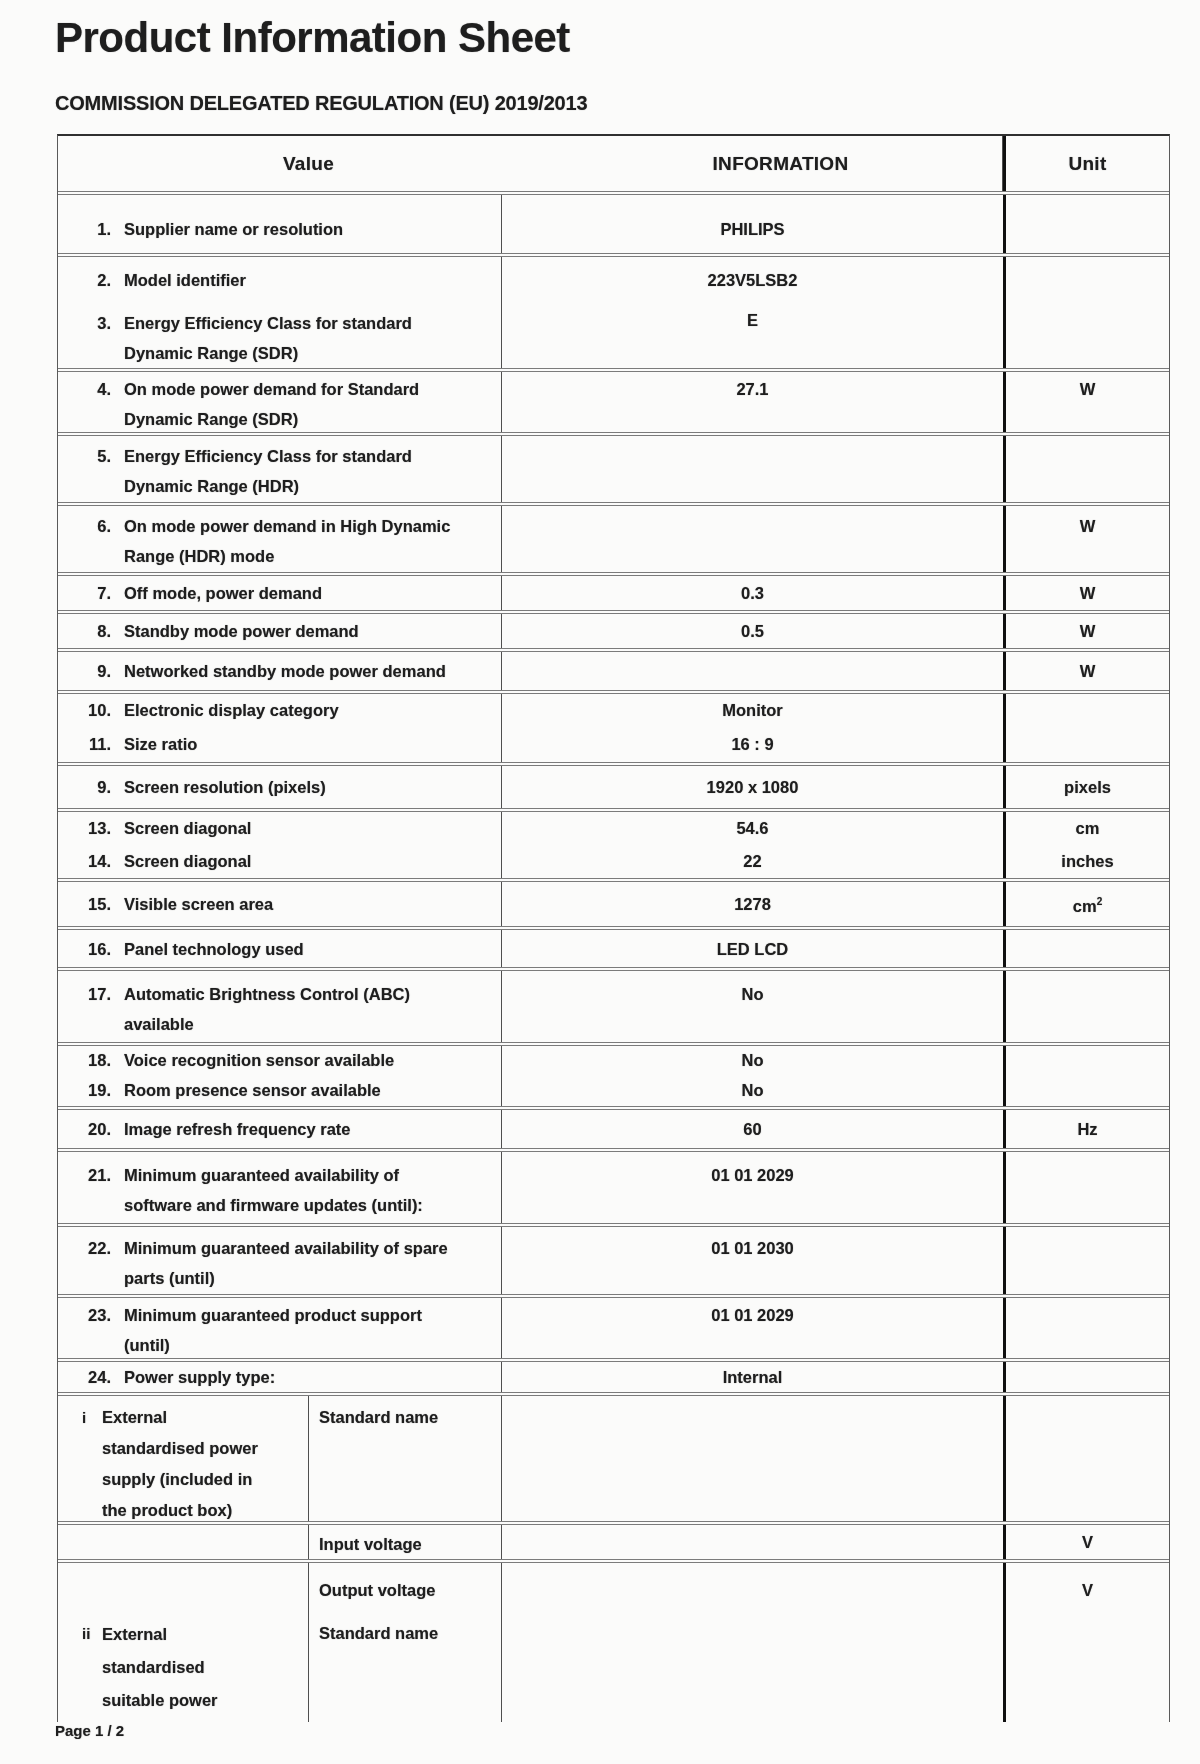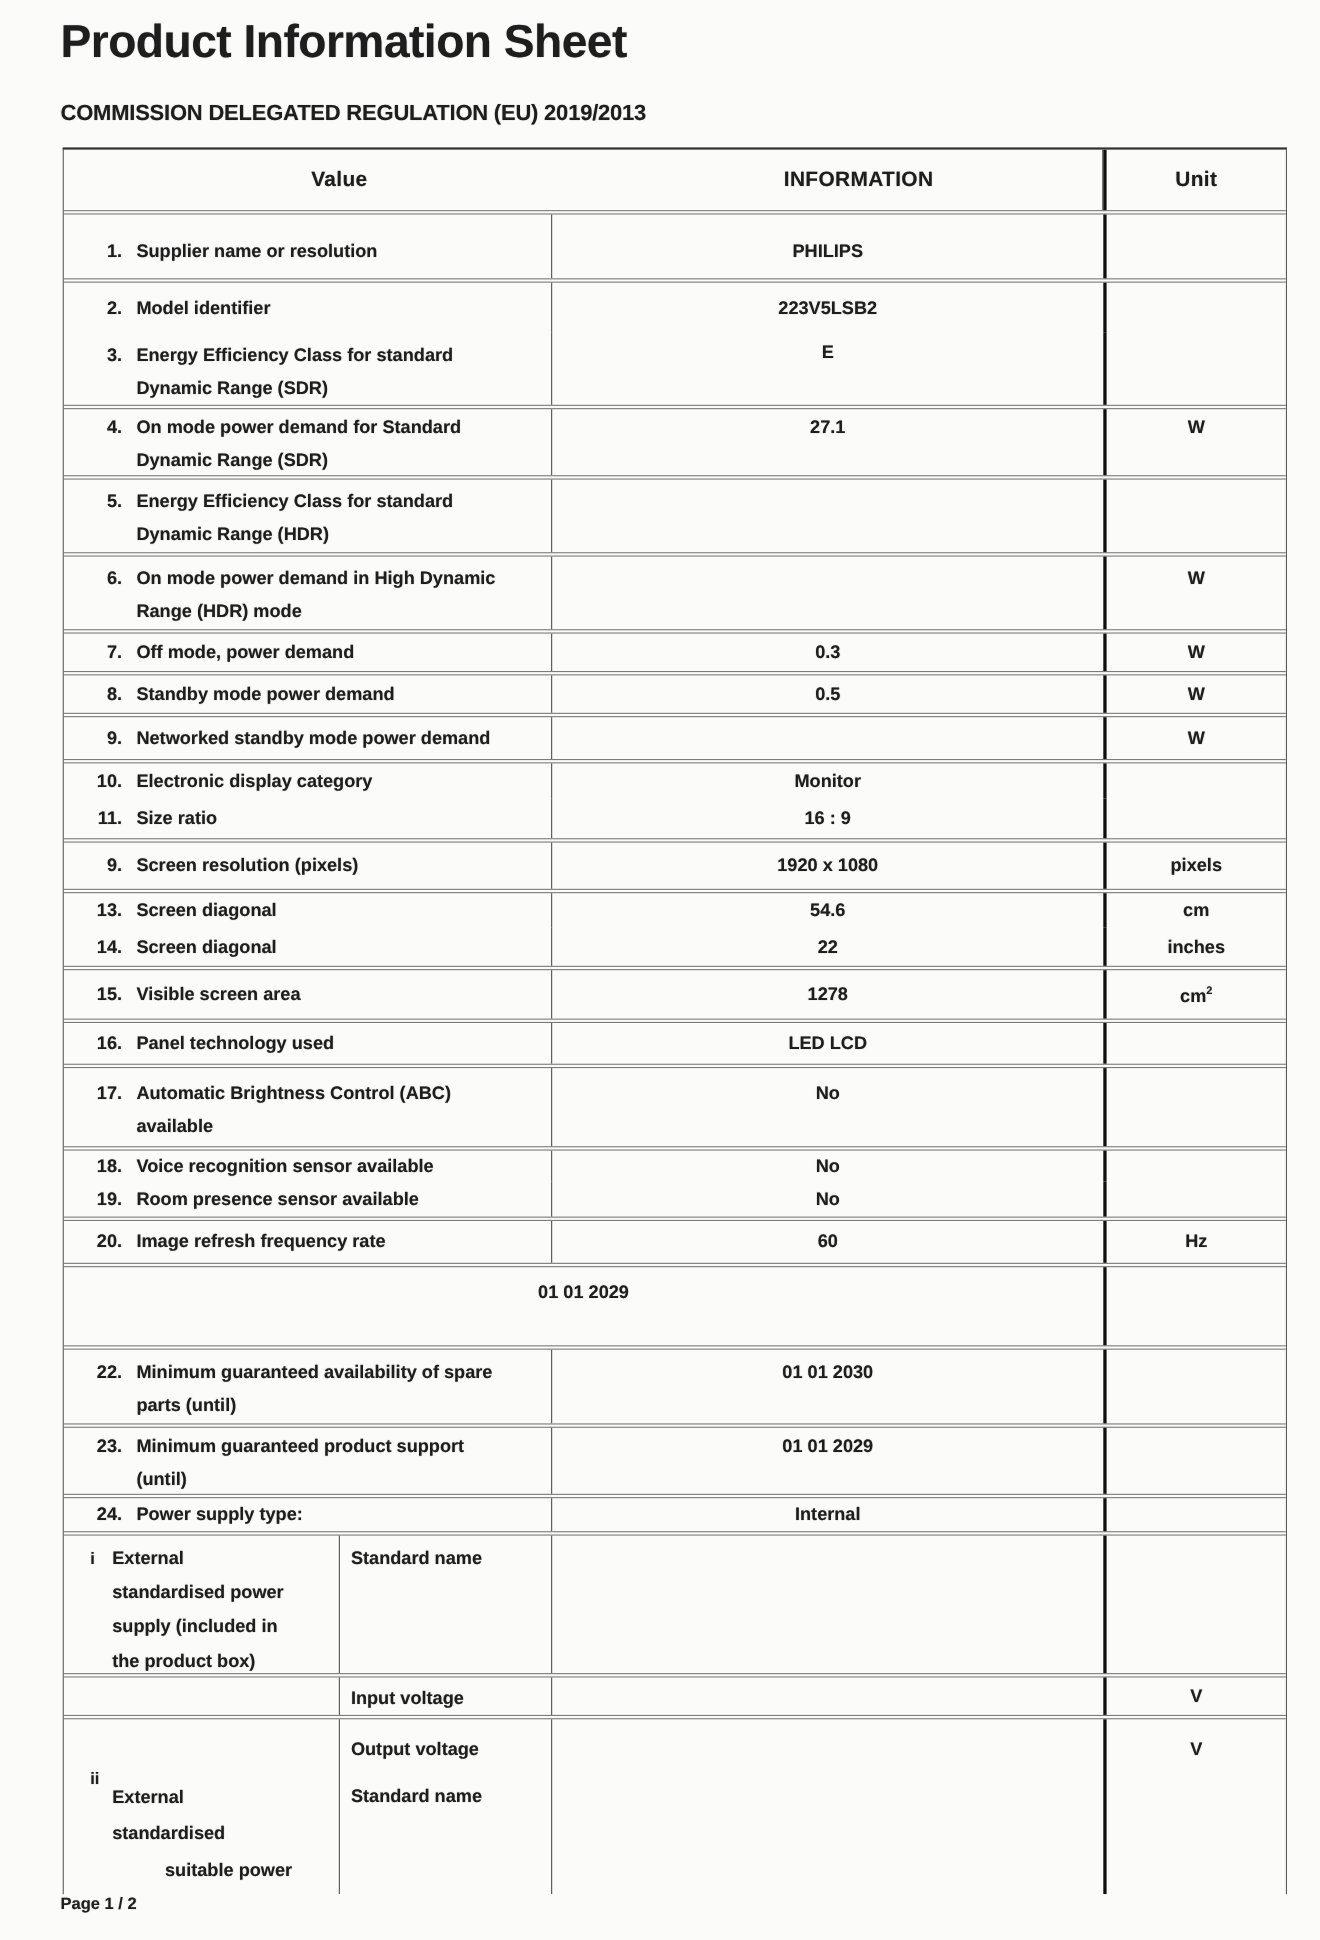--- a/index.html
+++ b/index.html
@@ -314,20 +314,26 @@
           </div>
         </div>
         <div class="cell c2 one">
           <div class="val ts">60</div>
         </div>
         <div class="cell c3 one">
           <div class="unit ts"><span>Hz</span></div>
         </div>
       </div>
       <div class="trow bt" style="height: 75px;">
+        <div class="cell c1 two" style="padding-top: 7.5px;">
+          <div class="lines">
+            <div class="lline ts"><div class="num" style="display: inline-block;">21.</div><div class="lbl" style="display: inline;">Minimum guaranteed availability of</div></div>
+            <div class="lline ts cont"><div class="" style="display: inline;">software and firmware updates (until):</div></div>
+          </div>
+        </div>
         <div class="cell c2 two" style="padding-top: 7.5px;">
           <div class="val ts">01 01 2029</div>
         </div>
         <div class="cell c3 two" style="padding-top: 7.5px;">
           <div class="unit ts"><span></span></div>
         </div>
       </div>
       <div class="trow bt" style="height: 71px;">
         <div class="cell c1 two" style="padding-top: 5.5px; justify-content: flex-end;">
           <div class="lines">
@@ -394,24 +400,24 @@
         </div>
         <div class="cell c2 one">
           <div class="val ts"></div>
         </div>
         <div class="cell c3 one">
           <div class="unit ts">V</div>
         </div>
       </div>
       <div class="trow bt" style="height: 163px;">
         <div class="cell sc-left" style="padding-top: 55px;">
-          <div class="marker ts" style="top: 39px;">ii</div>
+          <div class="marker ts" style="top: 55px;">ii</div>
           <div class="sline ts" style="line-height: 33px;">External</div>
           <div class="sline ts" style="line-height: 33px;">standardised</div>
-          <div class="sline ts" style="line-height: 33px; margin-left: 48px;">suitable power</div>
+          <div class="sline ts" style="line-height: 33px;">suitable power</div>
         </div>
         <div class="cell sc-sub" style="padding-top: 12px;">
           <div class="sline ts" style="line-height: 30px;">Output voltage</div>
           <div class="sline ts" style="line-height: 30px; margin-top: 13px;">Standard name</div>
         </div>
         <div class="cell c2 one">
           <div class="val ts"></div>
         </div>
         <div class="cell c3 two" style="padding-top: 12px;">
           <div class="unit ts">V</div>

